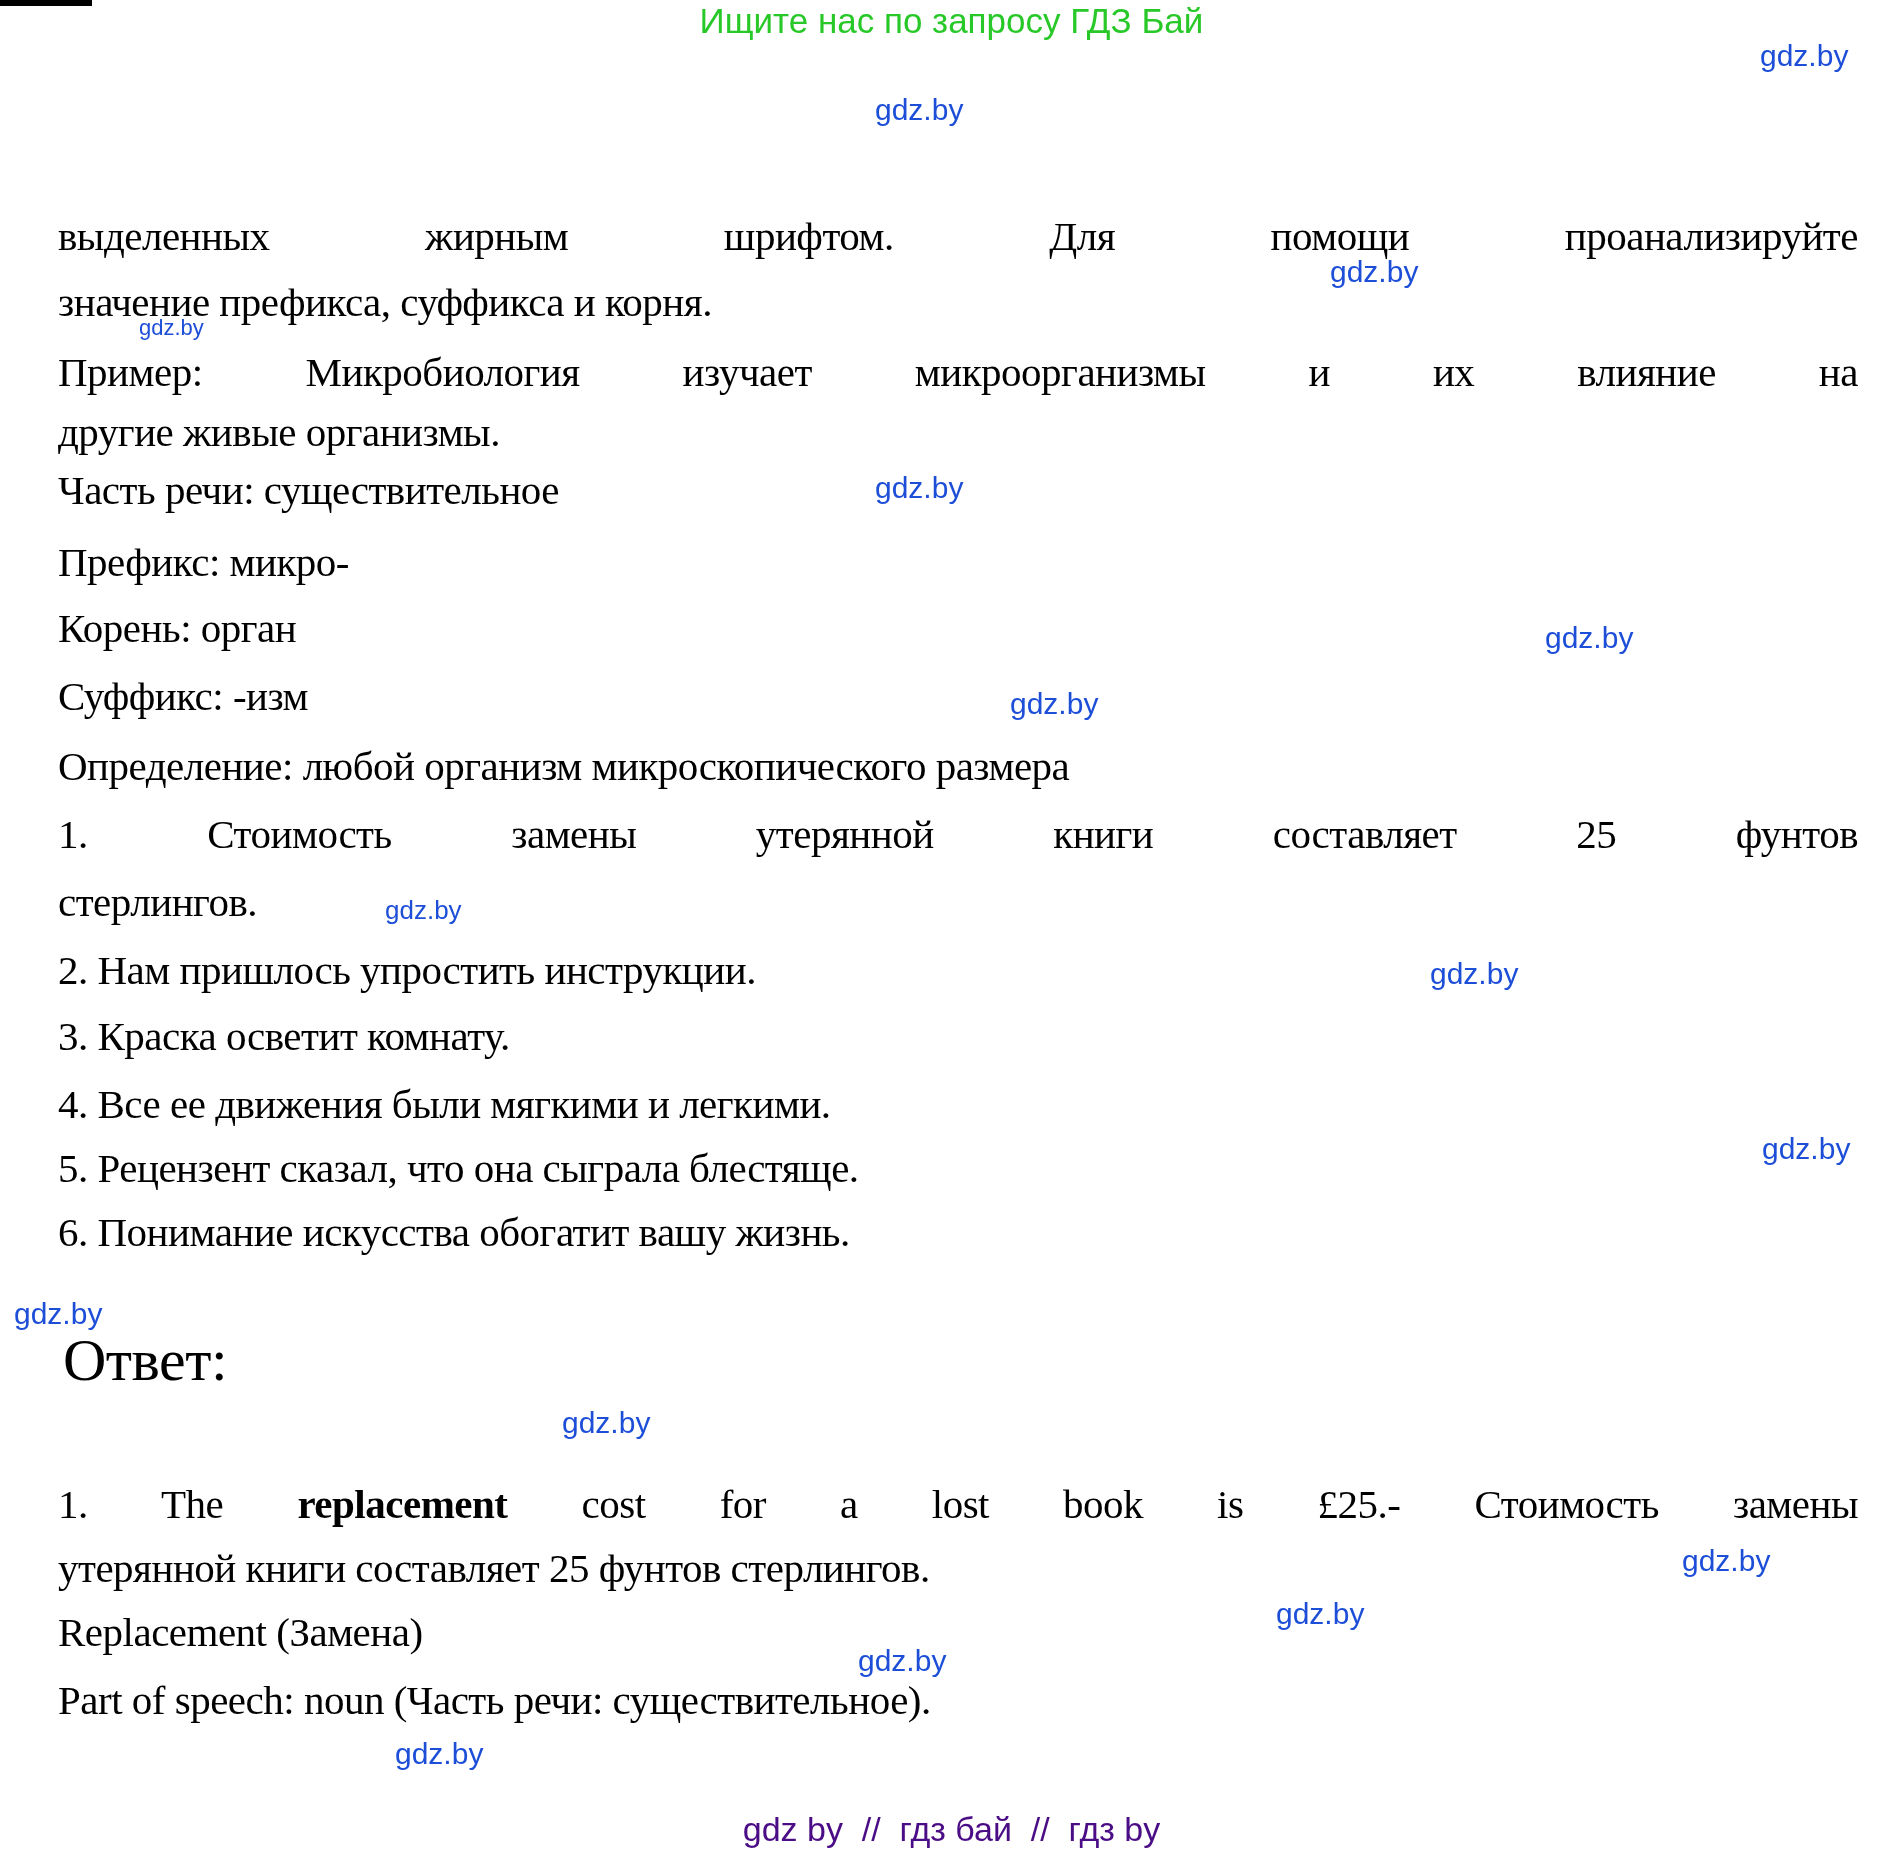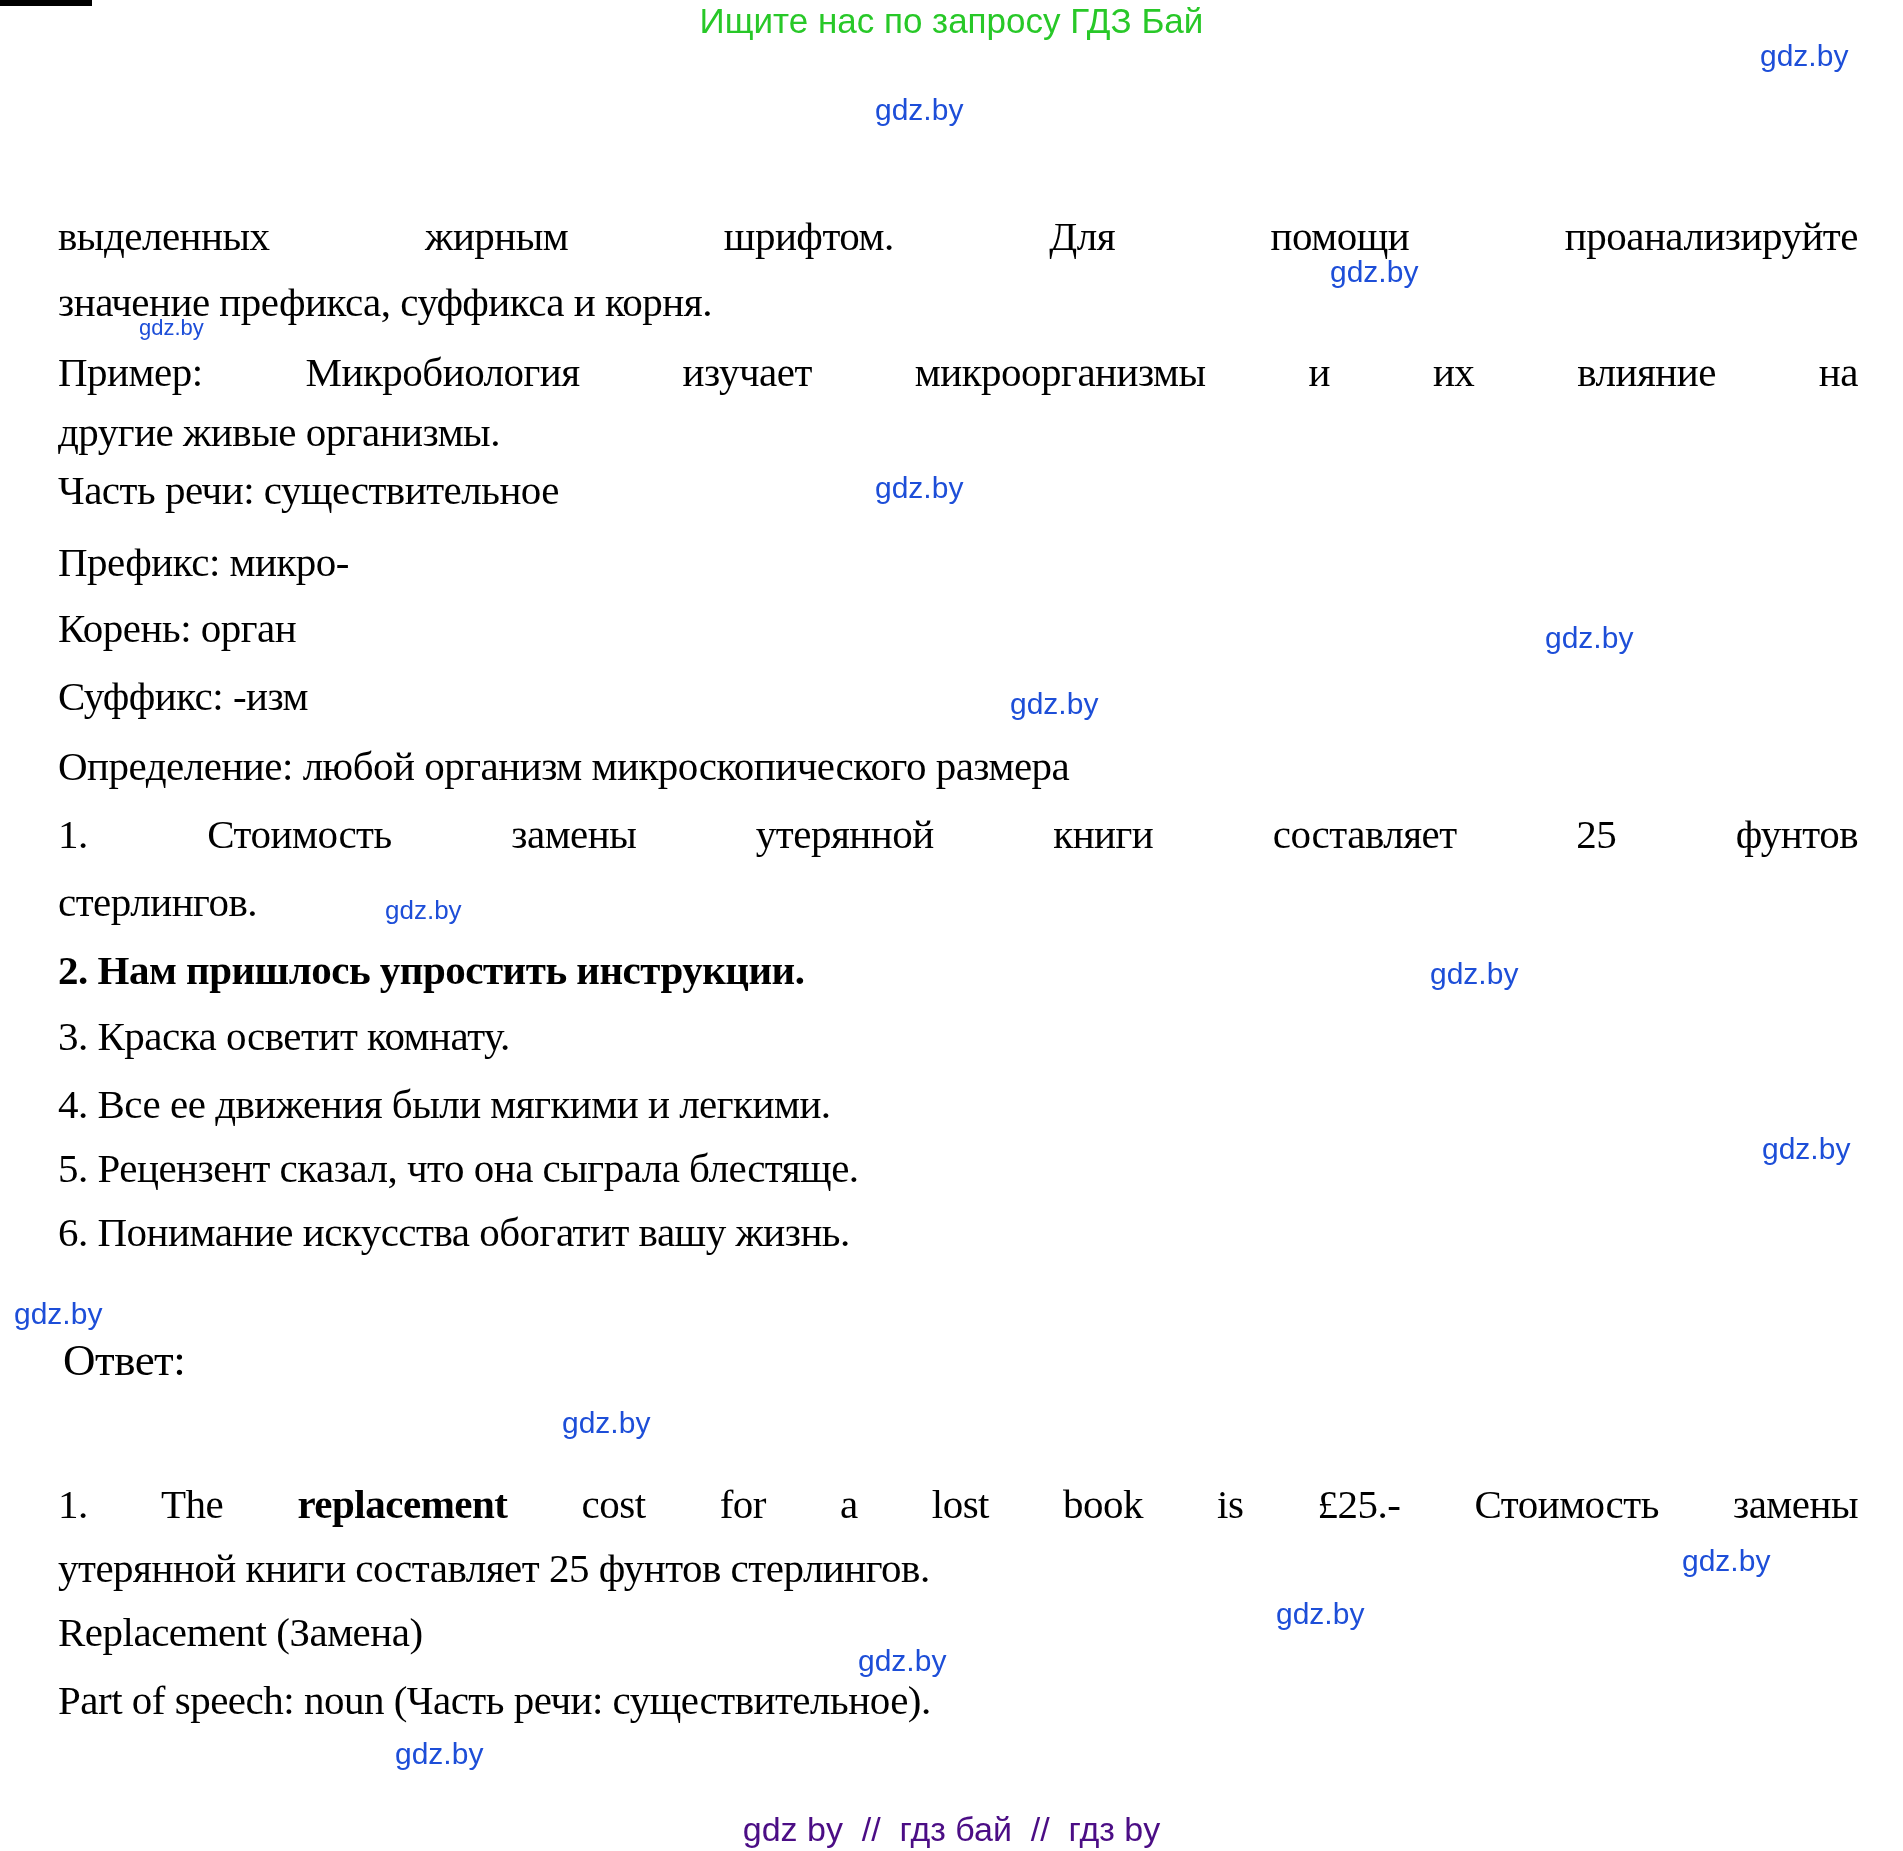--- a/index.html
+++ b/index.html
@@ -26,21 +26,21 @@
     font-size:49px;line-height:58px;font-weight:bold;
     letter-spacing:-1px;
   }
   .line{
     position:absolute;left:58px;width:1800px;
     font-size:41px;line-height:56px;
     letter-spacing:-0.5px;
     white-space:normal;
   }
   .jst{text-align:justify;text-align-last:justify;}
-  .answer-label{font-size:45px;}
+  .answer-label{font-size:60px;}
   .wm{
     position:absolute;
     font-family:"Liberation Sans", sans-serif;
     font-size:30px;line-height:32px;
     color:#1d4ed8;
     white-space:nowrap;
   }
   .wm.small{font-size:22px;line-height:24px;}
   .wm.mid{font-size:26px;line-height:28px;}
   .footer{
@@ -84,21 +84,21 @@
 
   <div class="line" style="top:668px;">Суффикс: -изм</div>
   <div class="wm" style="left:1010px;top:688px;">gdz.by</div>
 
   <div class="line" style="top:738px;">Определение: любой организм микроскопического размера</div>
 
   <div class="line jst" style="top:806px;">1. Стоимость замены утерянной книги составляет 25 фунтов</div>
   <div class="line" style="top:874px;">стерлингов.</div>
   <div class="wm mid" style="left:385px;top:896px;">gdz.by</div>
 
-  <div class="line" style="top:942px;font-weight:bold;">2. Нам пришлось упростить инструкции.</div>
+  <div class="line" style="top:942px;">2. Нам пришлось упростить инструкции.</div>
   <div class="wm" style="left:1430px;top:958px;">gdz.by</div>
 
   <div class="line" style="top:1008px;">3. Краска осветит комнату.</div>
 
   <div class="line" style="top:1076px;font-family:Liberation Serif, serif;">4. Все ее движения были мягкими и легкими.</div>
 
   <div class="line" style="top:1140px;">5. Рецензент сказал, что она сыграла блестяще.</div>
   <div class="wm" style="left:1762px;top:1133px;">gdz.by</div>
 
   <div class="line" style="top:1204px;">6. Понимание искусства обогатит вашу жизнь.</div>

